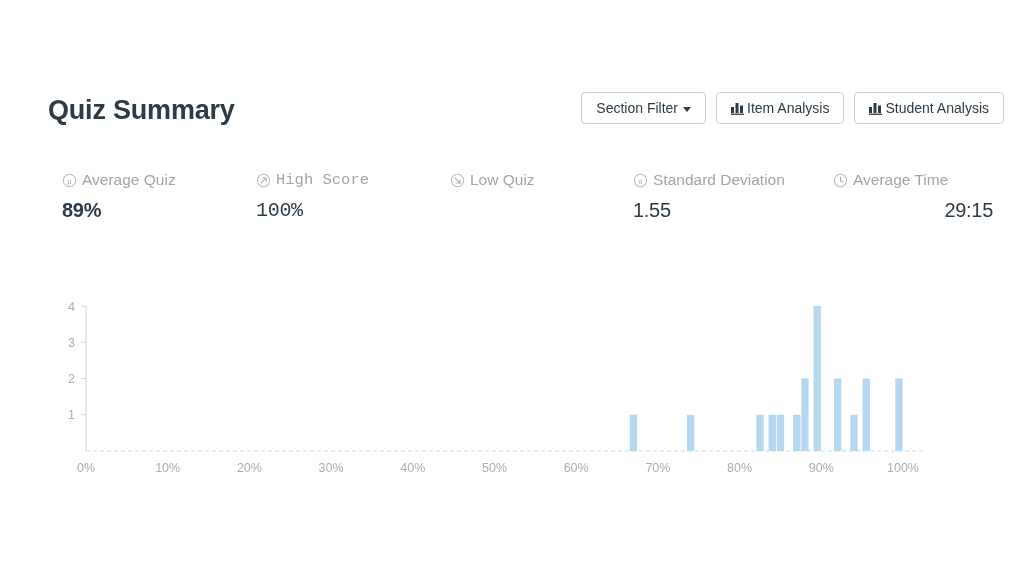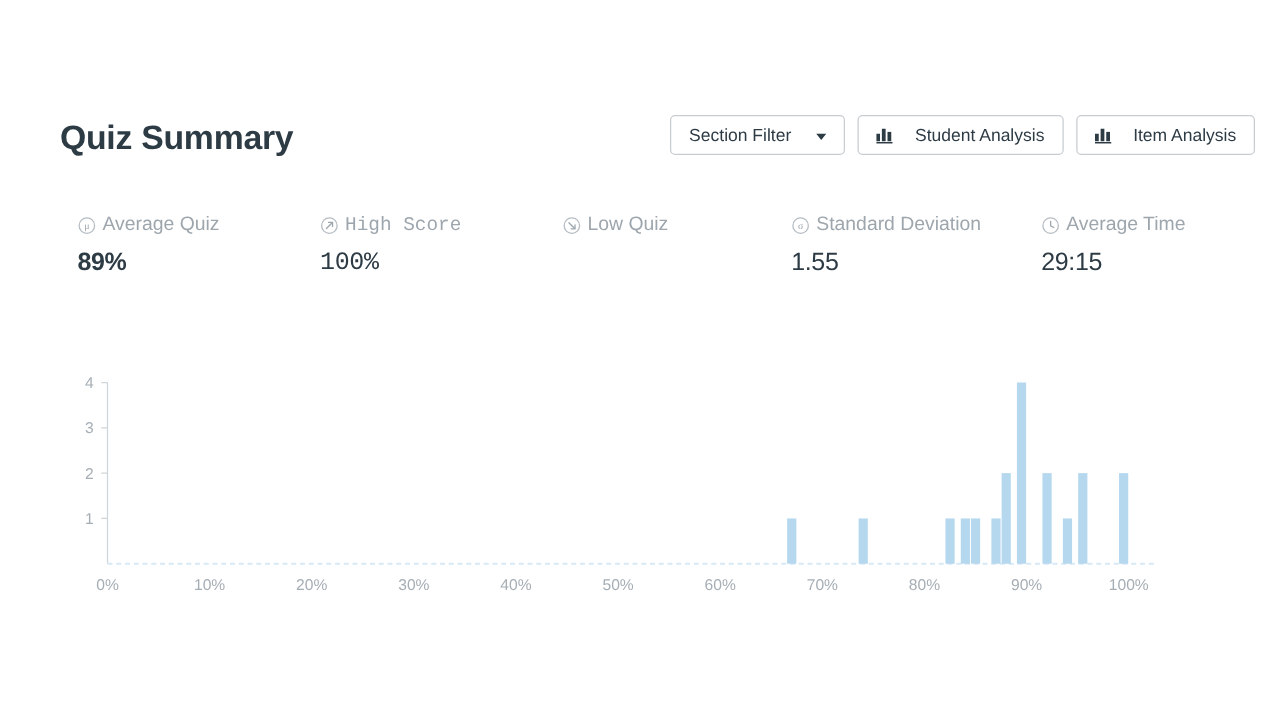--- a/index.html
+++ b/index.html
@@ -46,21 +46,21 @@
     right: 20px;
     top: 6px;
     display: flex;
     gap: 10px;
     align-items: center;
   }
 
   .btn {
     display: inline-flex;
     align-items: center;
-    gap: 17px;
+    gap: 2px;
     height: 32px;
     padding: 0 14px;
     background: #ffffff;
     border: 1px solid #c7cdd1;
     border-radius: 4px;
     font-size: 14px;
     color: #2d3b45;
     font-family: "Liberation Sans", sans-serif;
     white-space: nowrap;
     cursor: pointer;
@@ -87,21 +87,21 @@
     top: 170px;
     width: 940px;
     display: flex;
   }
 
   .stat { display: flex; flex-direction: column; }
   .stat-0 { width: 194px; }
   .stat-1 { width: 194px; font-family: Liberation Mono, monospace; }
   .stat-2 { width: 183px; }
   .stat-3 { width: 200px; }
-  .stat-4 { width: 160px; }
+  .stat-4 { width: 160px; text-align: right; }
 
   .stat-label {
     display: flex;
     align-items: center;
     gap: 5px;
     font-size: 15.5px;
     color: #9ea6ad;
     line-height: 20px;
     white-space: nowrap;
   }
@@ -155,33 +155,33 @@
 
       <button class="btn">
         <span class="bar-icon">
           <svg viewBox="0 0 14 13" width="14" height="13" aria-hidden="true">
             <rect x="0" y="5" width="3" height="6" fill="#2d3b45"></rect>
             <rect x="4.5" y="1" width="3" height="10" fill="#2d3b45"></rect>
             <rect x="9" y="3.5" width="3" height="7.5" fill="#2d3b45"></rect>
             <rect x="0" y="11.6" width="13" height="1.3" fill="#2d3b45"></rect>
           </svg>
         </span>
-        <span>Student Analysis</span>
+        <span>Item Analysis</span>
       </button>
 
       <button class="btn">
         <span class="bar-icon">
           <svg viewBox="0 0 14 13" width="14" height="13" aria-hidden="true">
             <rect x="0" y="5" width="3" height="6" fill="#2d3b45"></rect>
             <rect x="4.5" y="1" width="3" height="10" fill="#2d3b45"></rect>
             <rect x="9" y="3.5" width="3" height="7.5" fill="#2d3b45"></rect>
             <rect x="0" y="11.6" width="13" height="1.3" fill="#2d3b45"></rect>
           </svg>
         </span>
-        <span>Item Analysis</span>
+        <span>Student Analysis</span>
       </button>
 
     </div>
   </div>
 
   <div class="stats">
 
     <div class="stat stat-0">
       <div class="stat-label">
         <span class="circ-icon">

